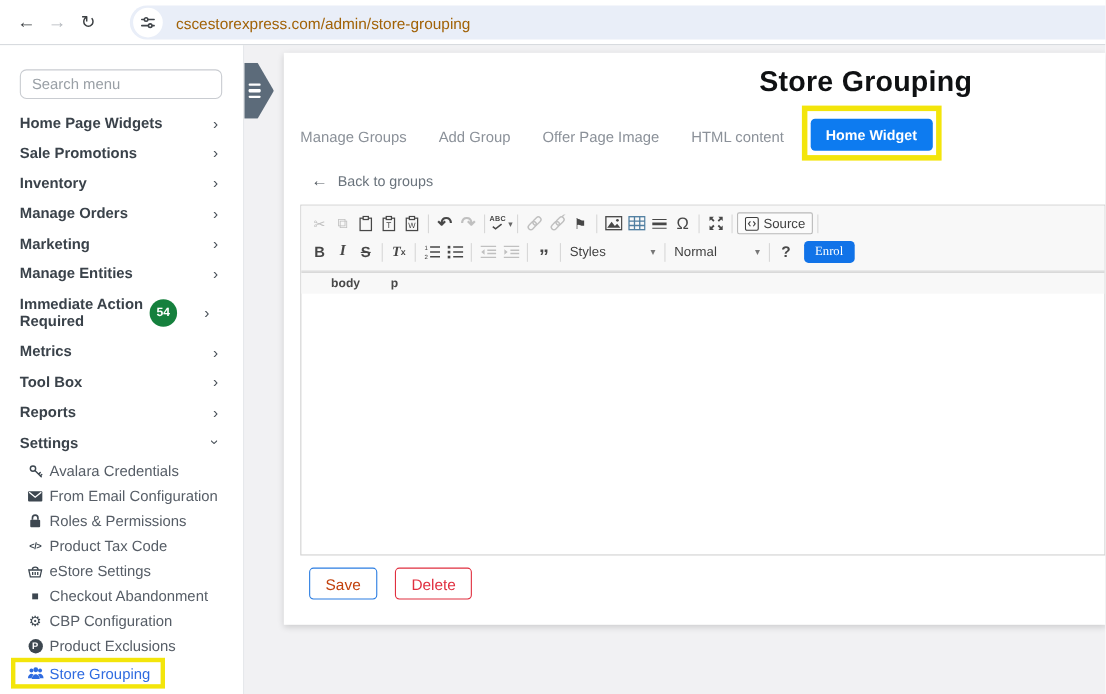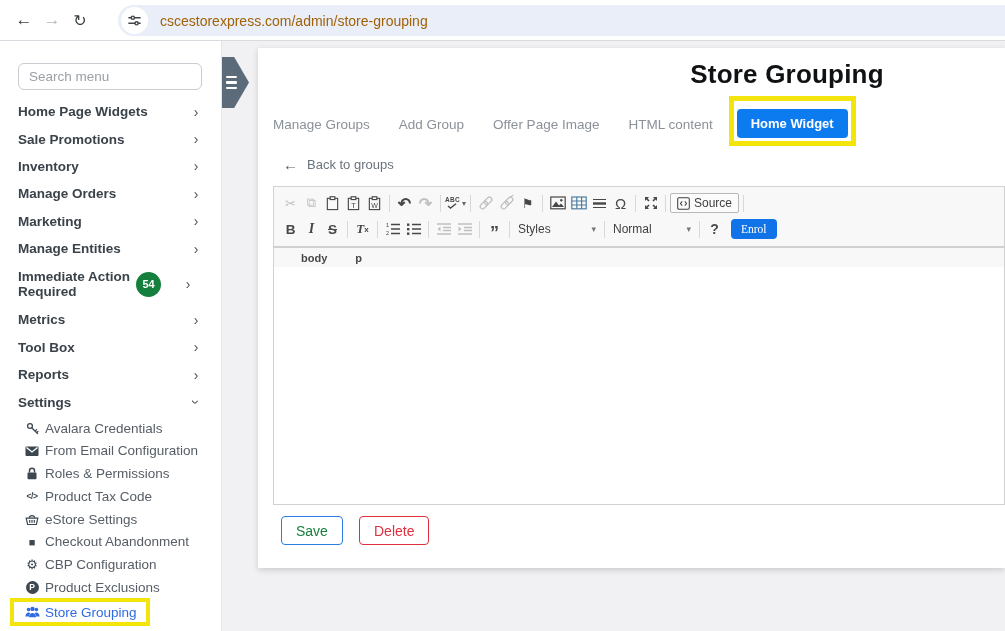--- a/index.html
+++ b/index.html
@@ -79,21 +79,21 @@
   .dd { display:inline-flex; align-items:center; justify-content:space-between; width:86px; padding:0 4px; font-size:12px; color:#3f3f3f; cursor:pointer; }
   .dd .cv { font-size:9px; color:#777; }
   .help-q { font-weight:700; font-size:14px; color:#4a4a4a; }
   .enrol-btn { background:#1173e8; color:#fff; font-size:11.5px; font-weight:500; padding:4px 10px; border-radius:4px; border:none; cursor:pointer; font-family:Liberation Serif, serif; margin-left:6px; }
   .ed-content { flex:1; padding:10px 11px; font-size:13px; color:#333; cursor:text; }
   .caret-line { display:inline-block; width:1px; height:13px; background:#222; vertical-align:-2px; margin-left:1px; }
   .pathbar { height:20px; background:#f8f8f8; border-top:1px solid #d1d1d1; display:flex; align-items:center; padding:0 11px; gap:12px; font-size:11px; font-weight:700; color:#484848; }
   .pathbar span { cursor:pointer;padding-left:16px; }
 
   .act-btn { position:absolute; top:468px; height:29px; background:#fff; border-radius:4px; font-size:14px; font-family:inherit; cursor:pointer; padding:0 14px; }
-  .save-btn { left:23px; border:1px solid #2b7de2; color:#15803d; }
+  .save-btn { left:23px; border:1px solid #2b7de2; color:#c2410c; }
   .del-btn { left:101px; border:1px solid #e02f3f; color:#e02f3f; }
 </style>
 </head>
 <body>
 
 <div class="chrome">
   <div class="navbtn back">←</div>
   <div class="navbtn fwd">→</div>
   <div class="navbtn reload">↻</div>
   <div class="omnibox">

